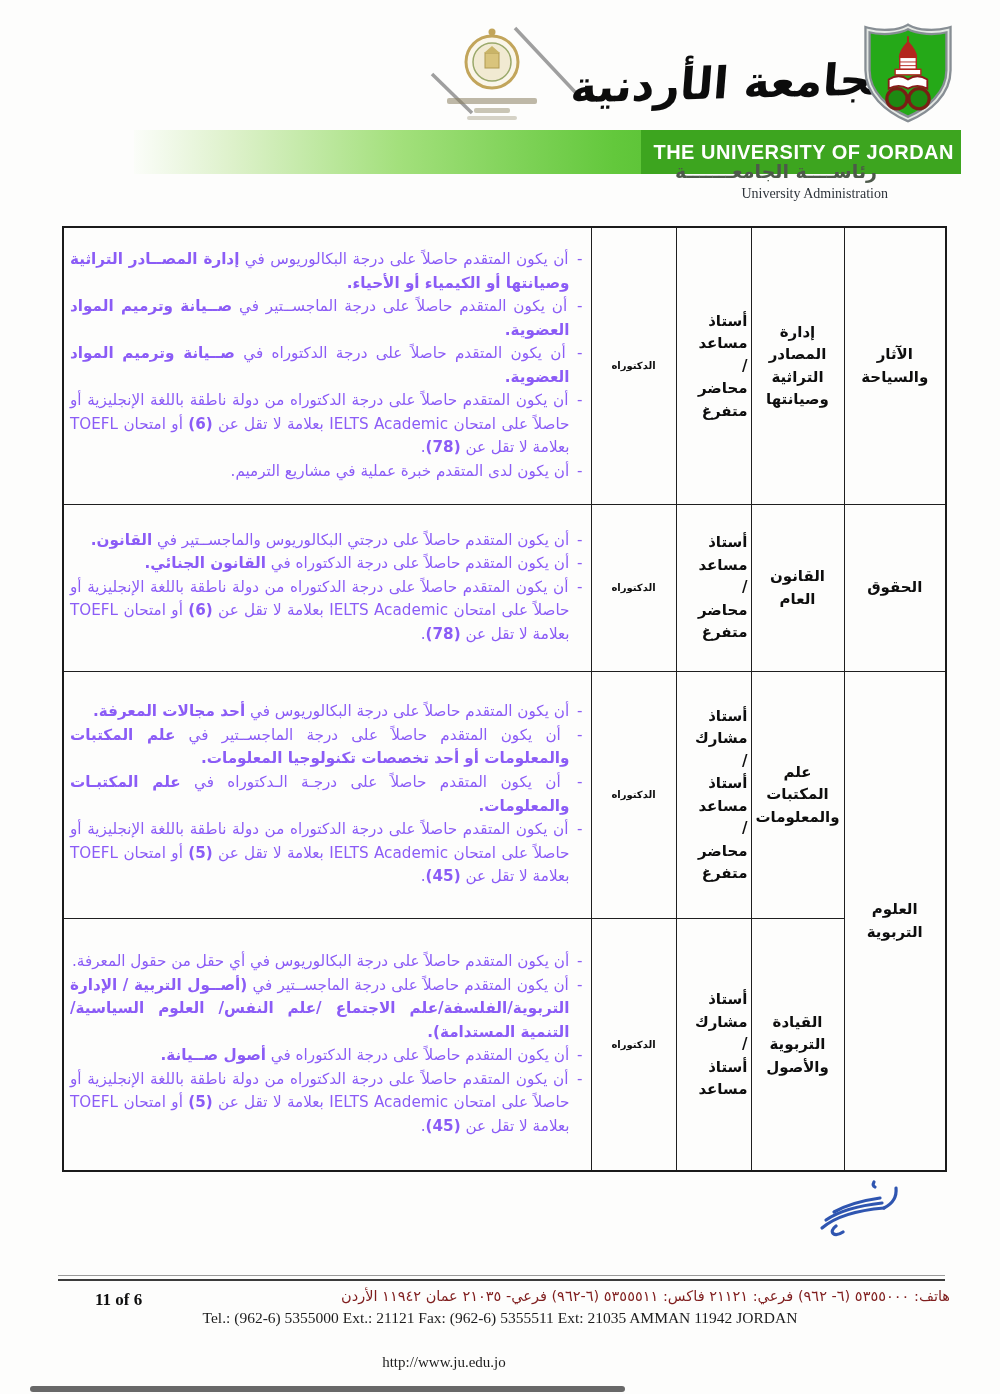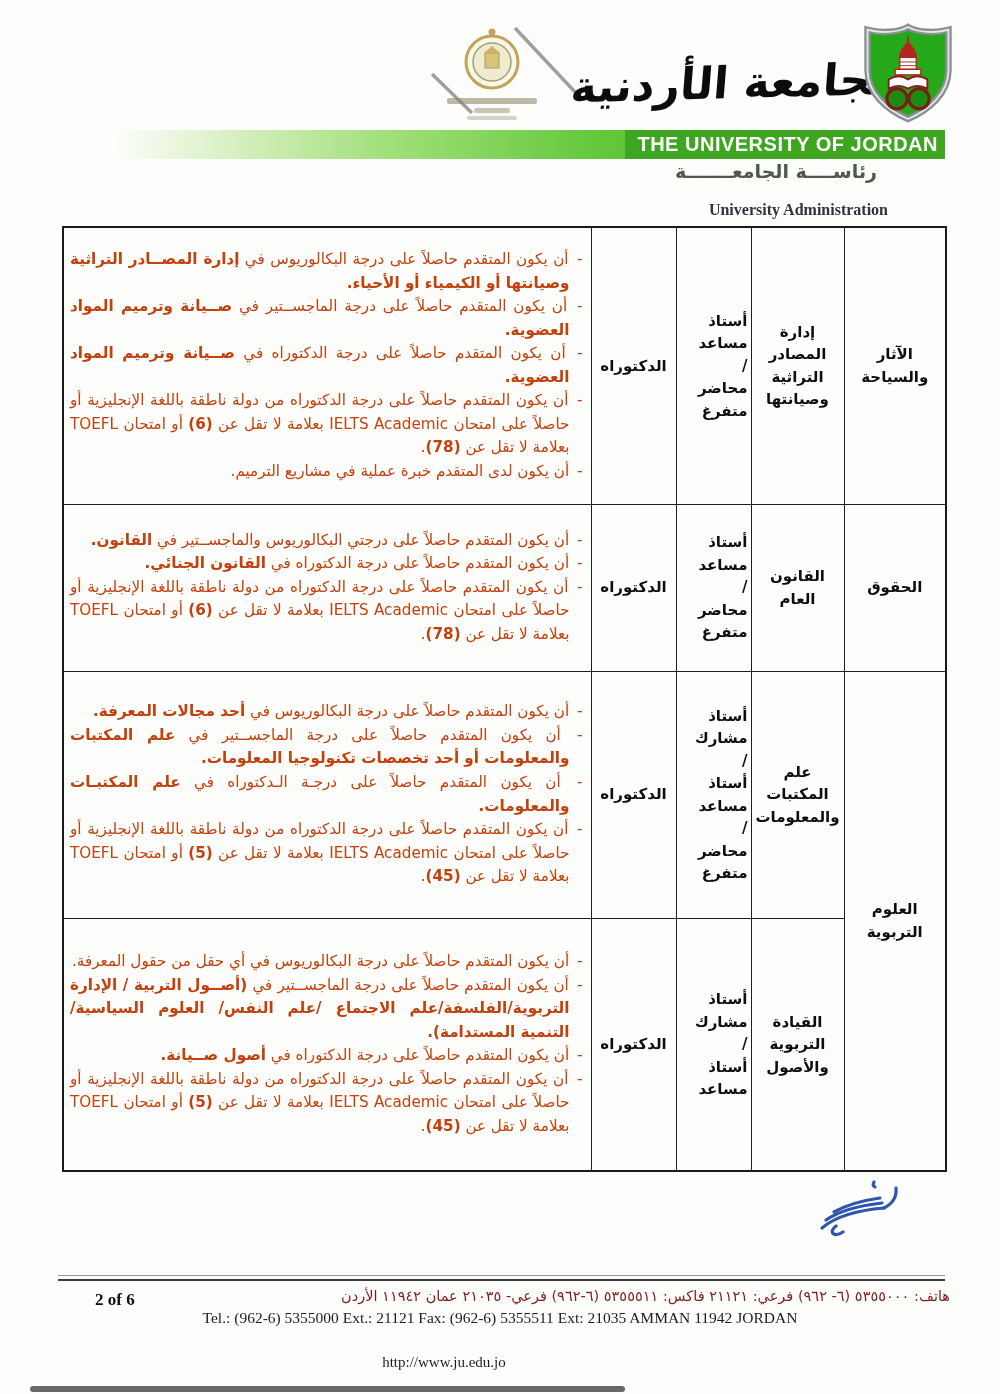--- a/index.html
+++ b/index.html
@@ -6,41 +6,41 @@
   .page{position:relative;width:1000px;height:1394px;margin:0 auto;background:#fdfdfc;
         overflow:hidden;font-family:"DejaVu Sans",sans-serif;color:#111;}
 
   
   .award-logo{position:absolute;left:420px;top:18px;width:175px;height:118px;}
   .calligraphy{position:absolute;left:612px;top:36px;width:250px;height:92px;
         display:flex;align-items:center;justify-content:center;
         font-size:44px;font-weight:bold;color:#0c0c0c;letter-spacing:-2px;
         transform:skewX(-6deg) rotate(-1.5deg);white-space:nowrap;}
   .shield{position:absolute;left:862px;top:20px;width:92px;height:106px;}
-  .banner{position:absolute;left:118px;top:130px;width:827px;height:29px;
+  .banner{position:absolute;left:134px;top:130px;width:827px;height:44px;
         background:linear-gradient(90deg,#fbfdf9 0%,#ddf1ca 12%,#a3e07c 32%,#63c83c 58%,#4ab629 78%,#46b127 100%);}
   .banner-dark{position:absolute;right:0;top:0;bottom:0;width:320px;background:#3da51f;
         display:flex;align-items:center;justify-content:flex-end;padding-right:7px;box-sizing:border-box;}
   .banner-title{font-family:"Liberation Sans",sans-serif;font-weight:bold;font-size:20px;
         color:#ffffff;letter-spacing:.5px;white-space:nowrap;}
   .admin-ar{position:absolute;right:123px;top:160px;direction:rtl;text-align:right;
         font-size:19px;font-weight:bold;color:#4d594a;white-space:nowrap;}
-  .admin-en{position:absolute;right:112px;top:201px;font-family:"Liberation Serif",serif;
-        font-weight:bold;font-size:16px;color:#2e343b;white-space:nowrap;}
+  .admin-en{position:absolute;right:112px;top:186px;font-family:"Liberation Serif",serif;
+        font-weight:normal;font-size:14px;color:#2e343b;white-space:nowrap;}
 
   
   table.req-table{position:absolute;left:62px;top:226px;width:883px;direction:rtl;
         border-collapse:collapse;table-layout:fixed;border:2.4px solid #1b1b1b;}
   table.req-table td{border:1.6px solid #1f1f1f;}
   td.cell{vertical-align:middle;text-align:center;font-weight:bold;font-size:15px;
         line-height:1.5;padding:3px;color:#0e0e0e;}
   td.rank{white-space:pre-line;text-align:right;}
-  td.degree{font-size:15px;}
+  td.degree{font-size:10px;}
   td.reqcell{vertical-align:middle;text-align:justify;padding:2px 8px 2px 6px;
-        font-size:15.2px;line-height:1.55;color:#c2410c;}
+        font-size:15.2px;line-height:1.55;color:#8b5cf6;}
   .req-item{padding-right:13px;text-indent:-13px;}
   .req-item .b{font-weight:bold;}
   .req-item .dash{padding-left:3px;}
 
   
   .signature{position:absolute;left:812px;top:1174px;width:100px;height:64px;}
   .rule-light{position:absolute;left:58px;top:1275px;width:887px;border-top:1.5px solid #9a9a9a;}
   .rule-dark{position:absolute;left:58px;top:1279px;width:887px;border-top:2.5px solid #3c3c3c;}
   .page-indicator{position:absolute;left:95px;top:1290px;font-family:"Liberation Serif",serif;
         font-weight:bold;font-size:17px;color:#101010;}
@@ -189,19 +189,19 @@
         <path d="M72 34 C80 30 85 24 84 14"></path>
         <path d="M24 52 c-8 6 -2 12 7 6"></path>
         <path d="M62 8 q-2 4 1 5"></path>
       </g>
     </svg>
   </div>
 
   <div class="rule-light"></div>
   <div class="rule-dark"></div>
 
-  <div class="page-indicator">2 of 6</div>
+  <div class="page-indicator">11 of 6</div>
   <div class="foot-ar">هاتف: ٥٣٥٥٠٠٠ (٦- ٩٦٢)  فرعي: ٢١١٢١    فاكس: ٥٣٥٥٥١١ (٦-٩٦٢) فرعي- ٢١٠٣٥  عمان ١١٩٤٢ الأردن</div>
   <div class="foot-en">Tel.: (962-6) 5355000   Ext.: 21121   Fax: (962-6) 5355511  Ext: 21035    AMMAN 11942 JORDAN</div>
   <div class="foot-url">http://www.ju.edu.jo</div>
 
   <div class="scan-bar"></div>
 </div>
 
 </body></html>

